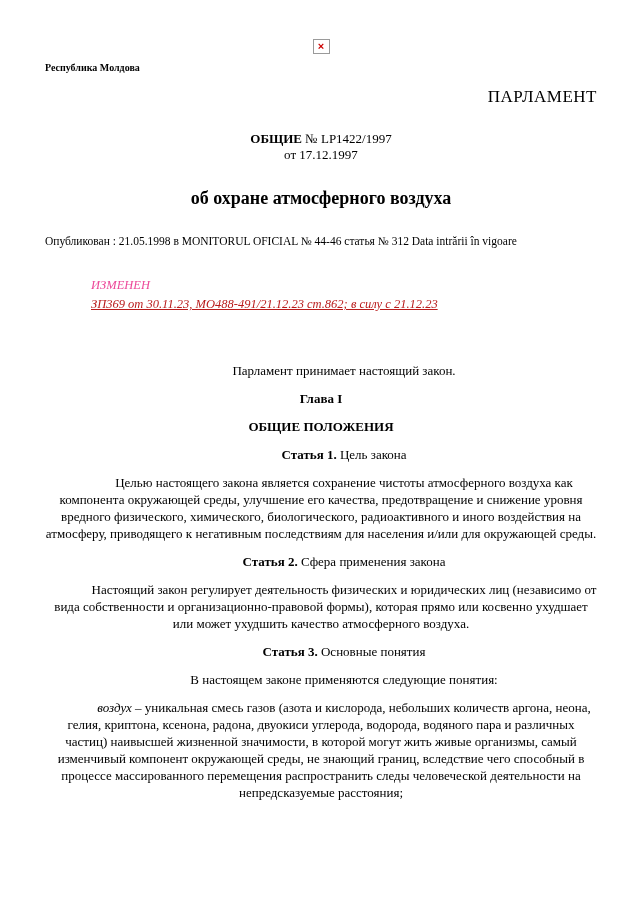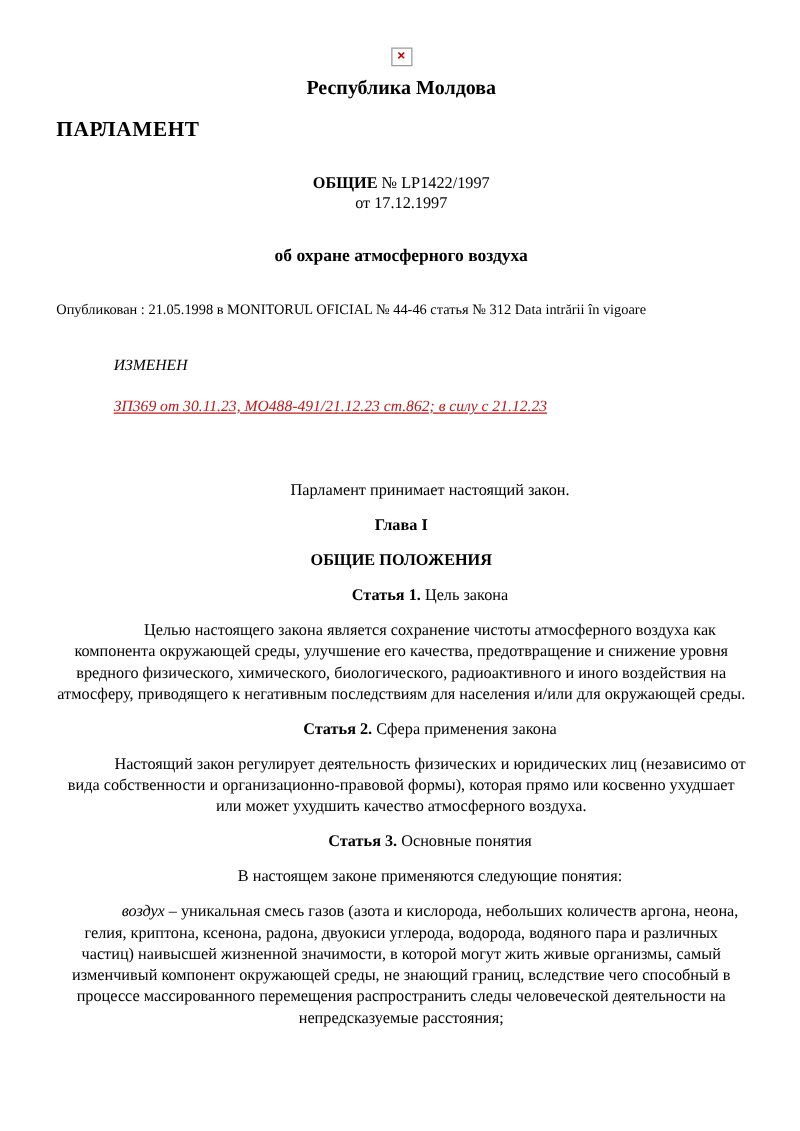--- a/index.html
+++ b/index.html
@@ -25,35 +25,35 @@
   }
   .red-x {
     display: block;
     color: #cc0000;
     font-weight: bold;
     font-size: 11px;
     line-height: 13px;
     font-family: "Liberation Sans", sans-serif;
   }
 
-  .republic  { font-size: 16px; font-weight: bold; text-align: center; margin-bottom: 14px; }
-  .parliament{ font-size: 17px; text-align: left; letter-spacing: 0.5px; margin-bottom: 24px; font-weight: bold; }
+  .republic  { font-size: 10px; font-weight: bold; text-align: left; margin-bottom: 14px; }
+  .parliament{ font-size: 17px; text-align: right; letter-spacing: 0.5px; margin-bottom: 24px; }
   .law-line  { font-size: 13px; text-align: center; line-height: 16px; }
   .law-line b{ font-weight: bold; }
   .law-date  { font-size: 13px; text-align: center; line-height: 16px; margin-bottom: 26px; }
-  .doc-title { font-size: 14px; font-weight: bold; text-align: center; line-height: 19px; margin-bottom: 26px; }
+  .doc-title { font-size: 18px; font-weight: bold; text-align: center; line-height: 19px; margin-bottom: 26px; }
   .published { font-size: 11.5px; line-height: 15px; margin-bottom: 28px; }
 
   .amendments { margin-left: 46px; }
   .amended {
-    color: #000000;
+    color: #ec4899;
     font-style: italic;
     font-size: 12.5px;
     line-height: 16px;
-    margin-bottom: 17px;
+    margin-bottom: 3px;
   }
   .amend-link-line { font-size: 12.5px; line-height: 16px; margin-bottom: 50px; }
   .amend-link {
     color: #b91c1c;
     font-style: italic;
     text-decoration: underline;
     cursor: pointer;
   }
 
   .body-text p { font-size: 13px; line-height: 17px; text-align: center; }

